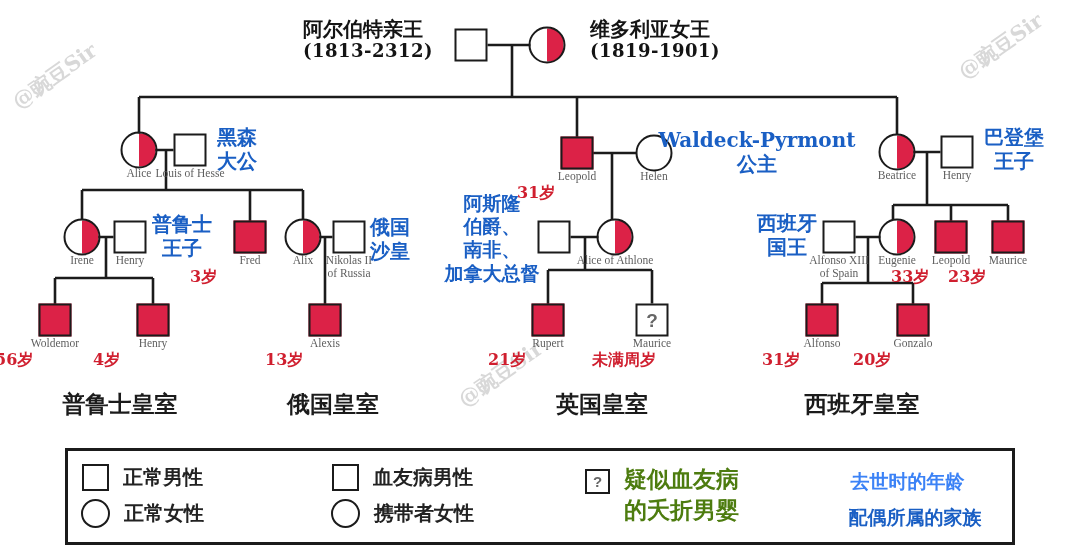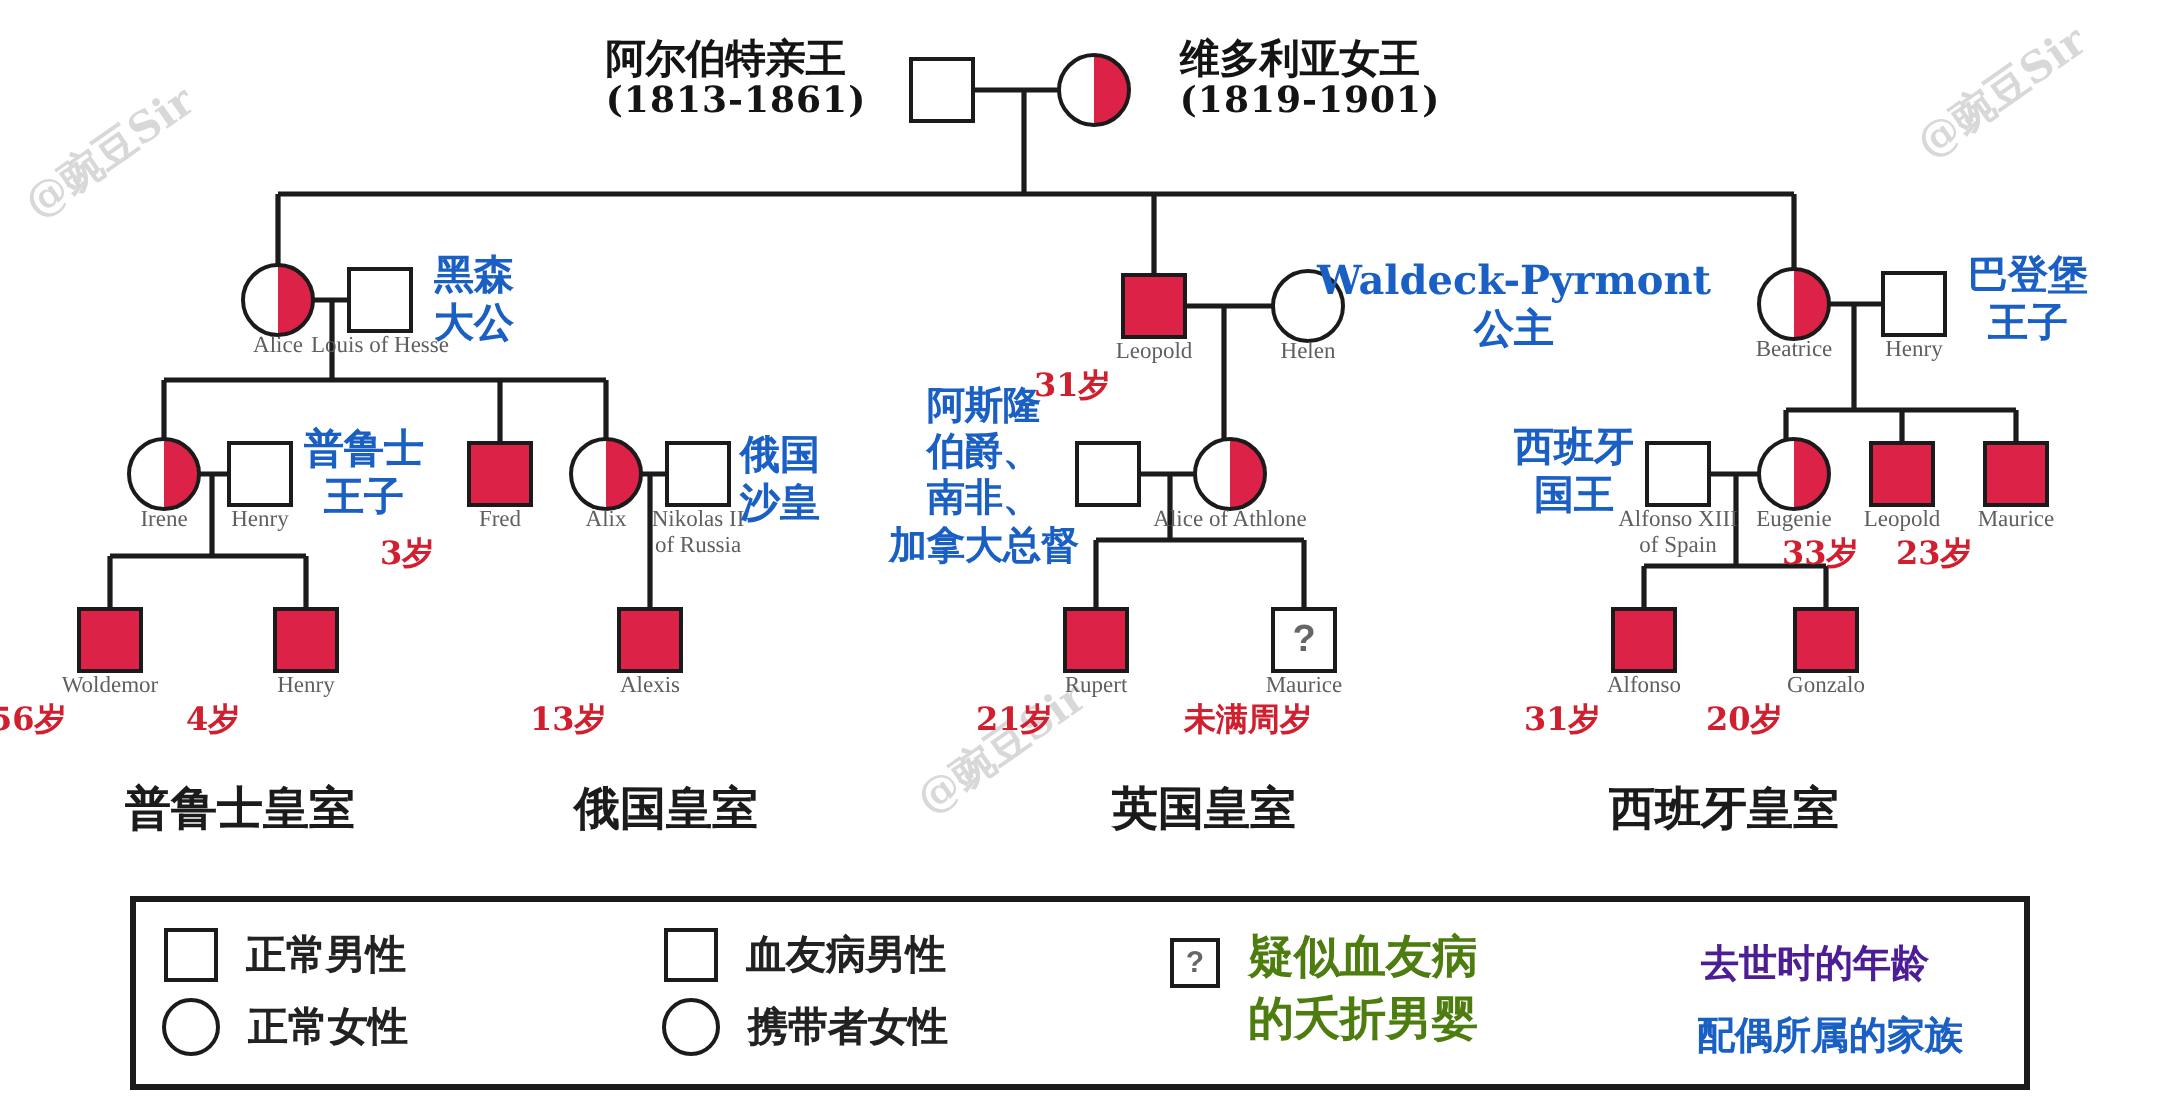--- a/index.html
+++ b/index.html
@@ -28,21 +28,21 @@
 
   .legendbox{position:absolute;left:65px;top:448px;width:950px;height:97px;border:3px solid #1b1b1b;background:#fff}
   .legend-item{position:absolute;display:flex;align-items:center;gap:14px}
   .legend-sym{flex:none;border:2.6px solid #1b1b1b;background:#fff}
   .lsq{width:27px;height:27px}
   .lcirc{width:29px;height:29px;border-radius:50%}
   .lqsq{width:25px;height:25px;display:flex;align-items:center;justify-content:center;font-family:"Liberation Sans",sans-serif;font-weight:700;font-size:15px;color:#666}
   .ltext{font-family:Liberation Serif, serif;font-weight:700;font-size:20px;color:#222;white-space:nowrap}
   .ltext2{font-family:"DejaVu Serif",serif;font-weight:700;font-size:23px;color:#4d7c0f;line-height:1.35;white-space:nowrap}
   .lnote{position:absolute;text-align:center;font-family:"DejaVu Serif",serif;font-weight:700;font-size:19px;white-space:nowrap}
-  .lnote.red{color:#4c1d95}
+  .lnote.red{color:#3b82f6}
   .lnote.blue{color:#1A5FC4}
 
   .wm{position:absolute;color:rgba(135,135,135,.32);font-family:"DejaVu Serif",serif;font-weight:700;font-size:21px;transform:rotate(-35deg);white-space:nowrap;pointer-events:none}
 </style>
 </head>
 <body>
 
 <div class="canvas">
 
   <svg class="lines" viewBox="0 0 1080 555" xmlns="http://www.w3.org/2000/svg">
@@ -56,21 +56,21 @@
       M554 237 H615 M585 237 V270 M548 270 H652 M548 270 V304 M652 270 V304
       M839 237 H897 M868 237 V283 M822 283 H913 M822 283 V304 M913 283 V304"></path>
   </svg>
 
   <div class="wm" style="left:6px;top:62px">@豌豆Sir</div>
   <div class="wm" style="left:952px;top:32px">@豌豆Sir</div>
   <div class="wm" style="left:452px;top:360px">@豌豆Sir</div>
 
   <div class="founder" style="left:368px;top:18px">
     <div>阿尔伯特亲王</div>
-    <div class="yrs">(1813-1861)</div>
+    <div class="yrs">(1813-2312)</div>
   </div>
   <div class="founder" style="left:655px;top:18px">
     <div>维多利亚女王</div>
     <div class="yrs">(1819-1901)</div>
   </div>
 
   <div class="person" style="left:471px;top:45px">
     <div class="shape sq"></div>
   </div>
   <div class="person" style="left:547px;top:45px">

